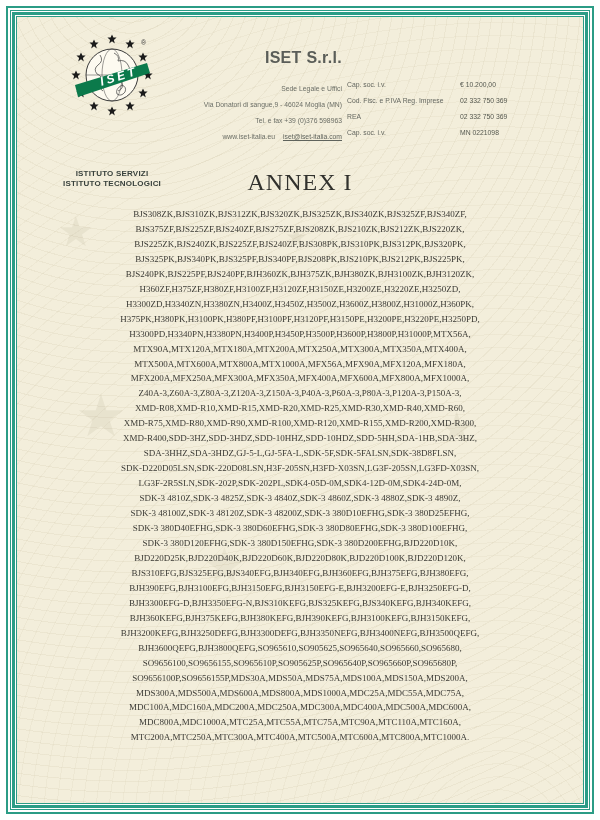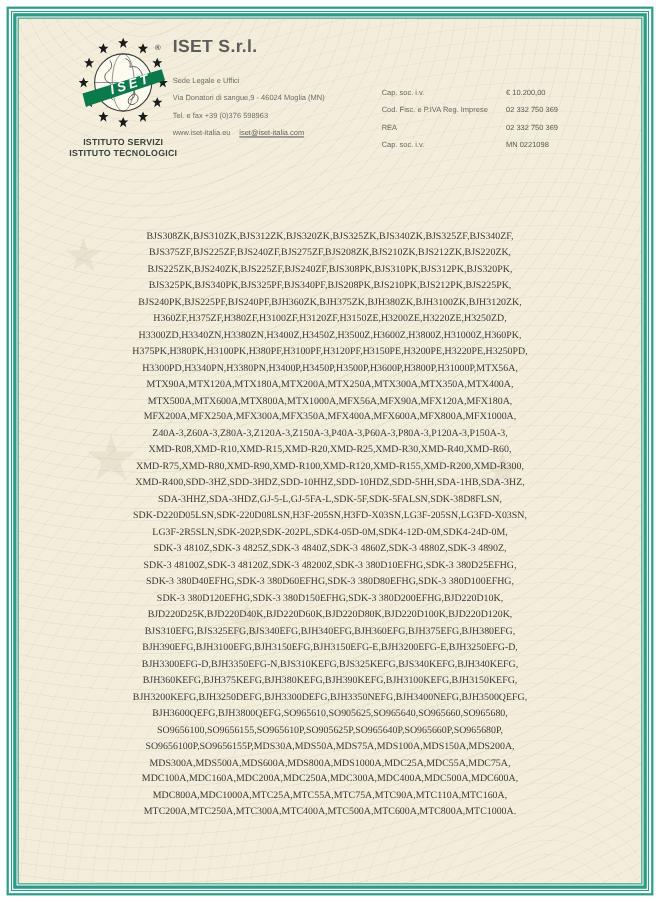--- a/index.html
+++ b/index.html
@@ -21,23 +21,23 @@
         repeating-radial-gradient(circle at 20% -5%, rgba(205,195,165,.20) 0 1px, transparent 1px 11px),
         repeating-radial-gradient(circle at 85% 105%, rgba(205,195,165,.15) 0 1px, transparent 1px 13px);}
 
   .content{position:absolute;inset:17px;overflow:hidden;}
 
   .watermark{position:absolute;color:#8d8668;font-family:"DejaVu Sans",sans-serif;pointer-events:none;}
 
   
   .logo-block{position:absolute;left:30px;top:16px;width:130px;text-align:center;}
   .logo-svg{display:block;margin:0 auto;}
-  .org-name{font-size:8px;font-weight:bold;color:#38413c;line-height:9.5px;letter-spacing:.2px;}
+  .org-name{font-size:8px;font-weight:bold;color:#38413c;line-height:9.5px;letter-spacing:.2px;margin-top:44px;}
 
-  .company-col{position:absolute;left:140px;top:17px;width:185px;}
+  .company-col{position:absolute;left:140px;top:32px;width:185px;text-align:right;}
   .company-name{font-size:16px;font-weight:bold;color:#5a5d58;letter-spacing:.3px;}
   .addr{margin-top:14px;font-size:6.8px;color:#6b6e66;}
   .addr div{height:16px;line-height:16px;white-space:nowrap;}
   .email-link{text-decoration:underline;color:#5f635c;margin-left:8px;}
 
   .registry-col{position:absolute;left:330px;top:60px;width:230px;font-size:6.8px;color:#63665f;}
   .registry-row{height:16px;line-height:16px;display:flex;white-space:nowrap;}
   .registry-label{width:113px;}
   .registry-value{flex:1;color:#55584f;}
 
@@ -129,20 +129,21 @@
       <div class="registry-row">
         <span class="registry-label">REA</span>
         <span class="registry-value">02 332 750 369</span>
       </div>
       <div class="registry-row">
         <span class="registry-label">Cap. soc. i.v.</span>
         <span class="registry-value">MN 0221098</span>
       </div>
     </div>
 
+    <div class="annex-title">ANNEX I</div>
     <div class="annex-body">BJS308ZK,BJS310ZK,BJS312ZK,BJS320ZK,BJS325ZK,BJS340ZK,BJS325ZF,BJS340ZF,
 BJS375ZF,BJS225ZF,BJS240ZF,BJS275ZF,BJS208ZK,BJS210ZK,BJS212ZK,BJS220ZK,
 BJS225ZK,BJS240ZK,BJS225ZF,BJS240ZF,BJS308PK,BJS310PK,BJS312PK,BJS320PK,
 BJS325PK,BJS340PK,BJS325PF,BJS340PF,BJS208PK,BJS210PK,BJS212PK,BJS225PK,
 BJS240PK,BJS225PF,BJS240PF,BJH360ZK,BJH375ZK,BJH380ZK,BJH3100ZK,BJH3120ZK,
 H360ZF,H375ZF,H380ZF,H3100ZF,H3120ZF,H3150ZE,H3200ZE,H3220ZE,H3250ZD,
 H3300ZD,H3340ZN,H3380ZN,H3400Z,H3450Z,H3500Z,H3600Z,H3800Z,H31000Z,H360PK,
 H375PK,H380PK,H3100PK,H380PF,H3100PF,H3120PF,H3150PE,H3200PE,H3220PE,H3250PD,
 H3300PD,H3340PN,H3380PN,H3400P,H3450P,H3500P,H3600P,H3800P,H31000P,MTX56A,
 MTX90A,MTX120A,MTX180A,MTX200A,MTX250A,MTX300A,MTX350A,MTX400A,

